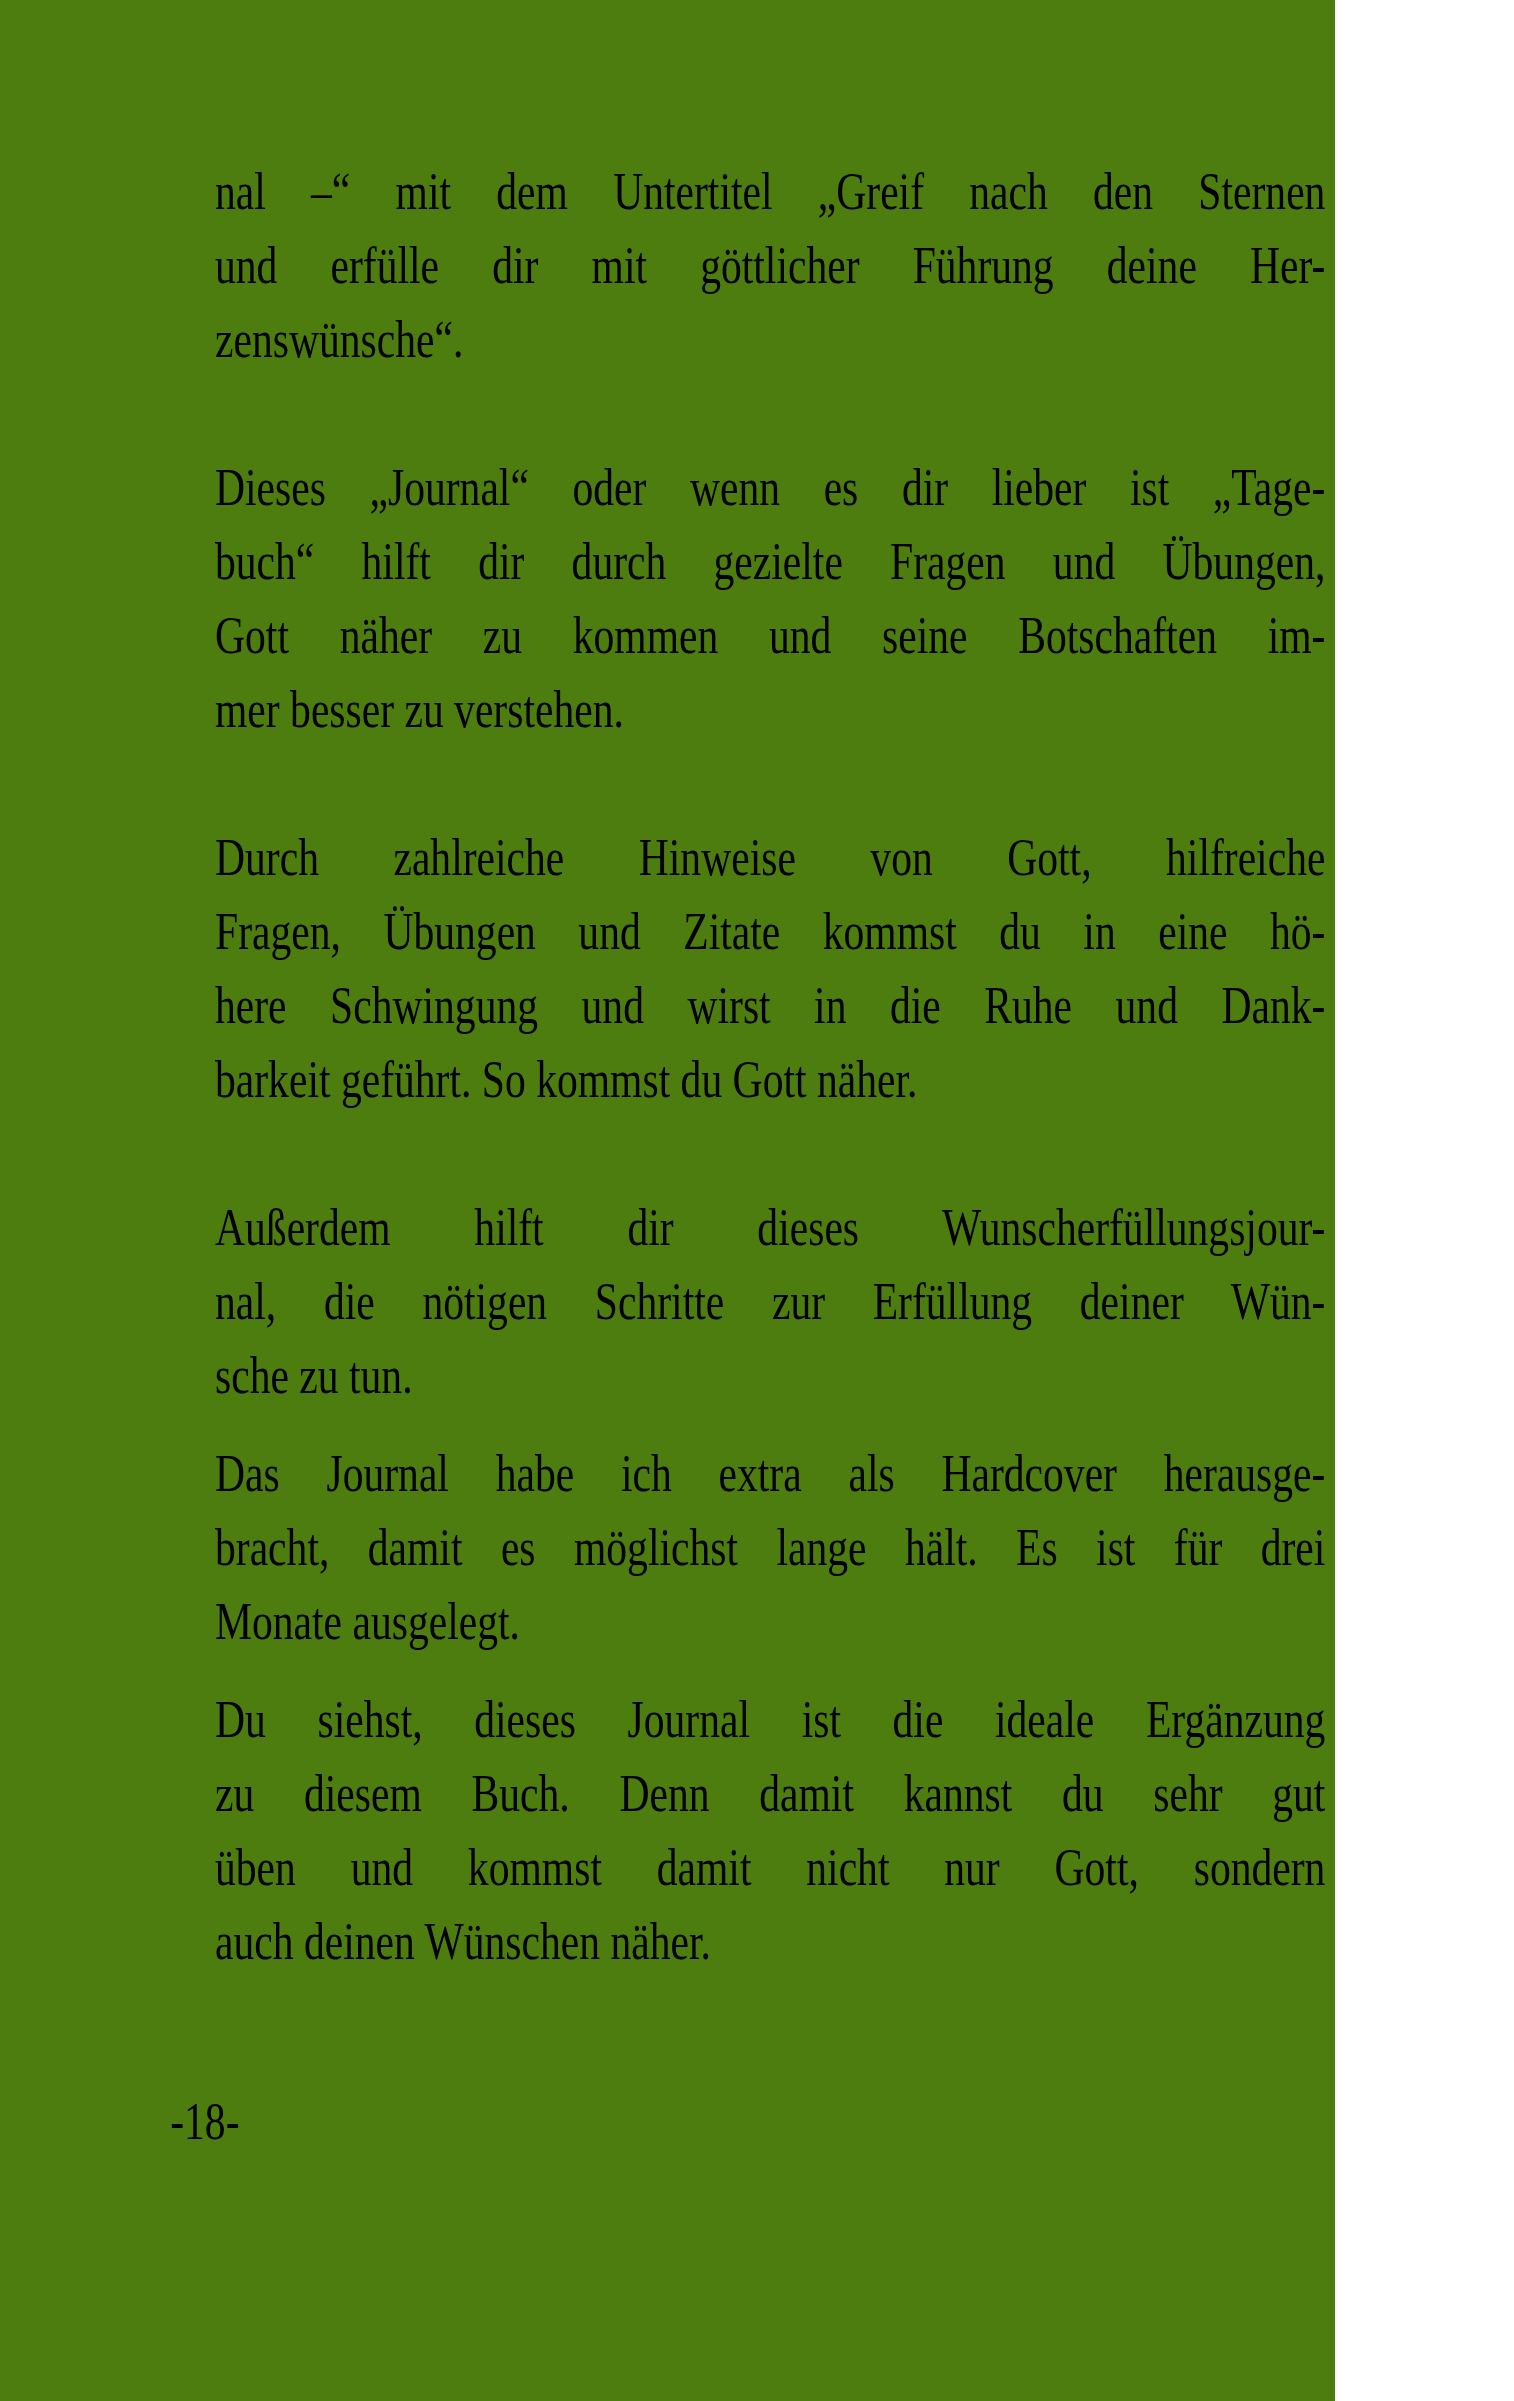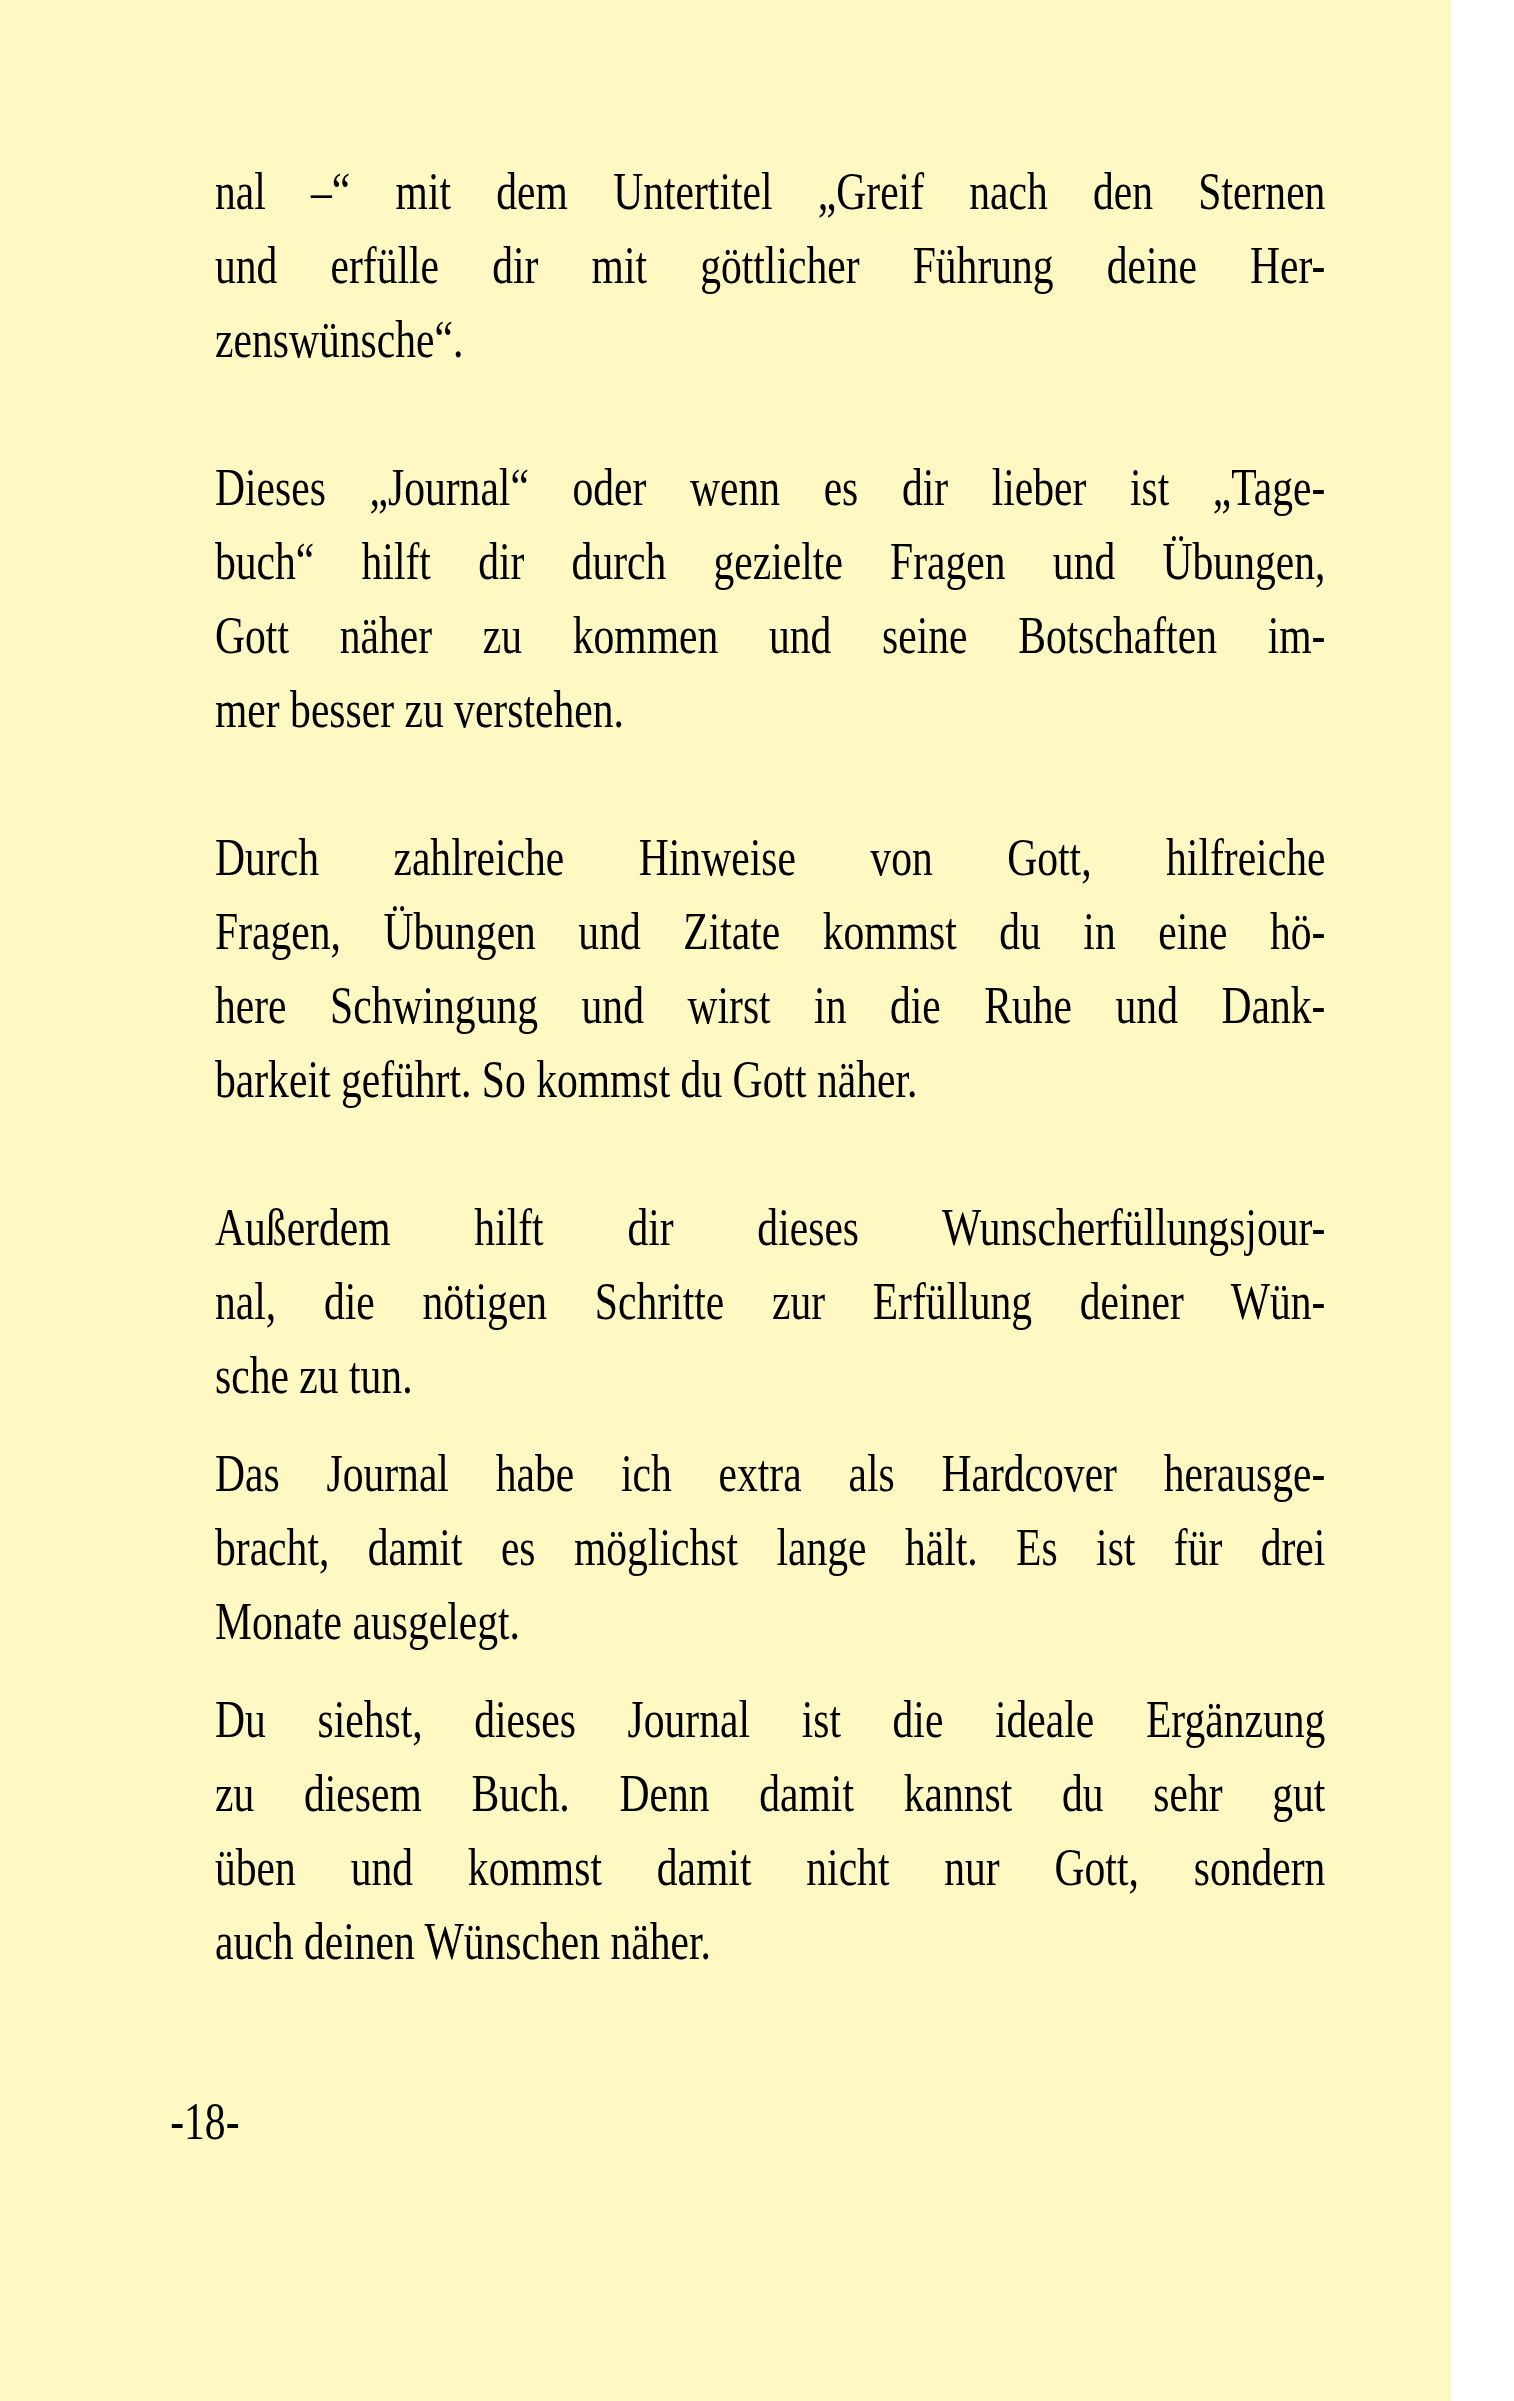--- a/index.html
+++ b/index.html
@@ -2,23 +2,23 @@
 <html lang="de" style="font-size:8.6px"><head>
 <meta charset="utf-8">
 <style>
   html, body {
     margin: 0;
     padding: 0;
     background: #ffffff;
   }
   .sheet {
     position: relative;
-    width: 1451px;
+    width: 1335px;
     height: 2401px;
-    background: #fef9c3;
+    background: #4d7c0f;
     overflow: hidden;
   }
   .content {
     position: absolute;
     left: 215px;
     top: 155px;
     width: 1388px;
     transform: scaleX(0.8);
     transform-origin: 0 0;
     font-family: "Liberation Serif", "DejaVu Serif", serif;

